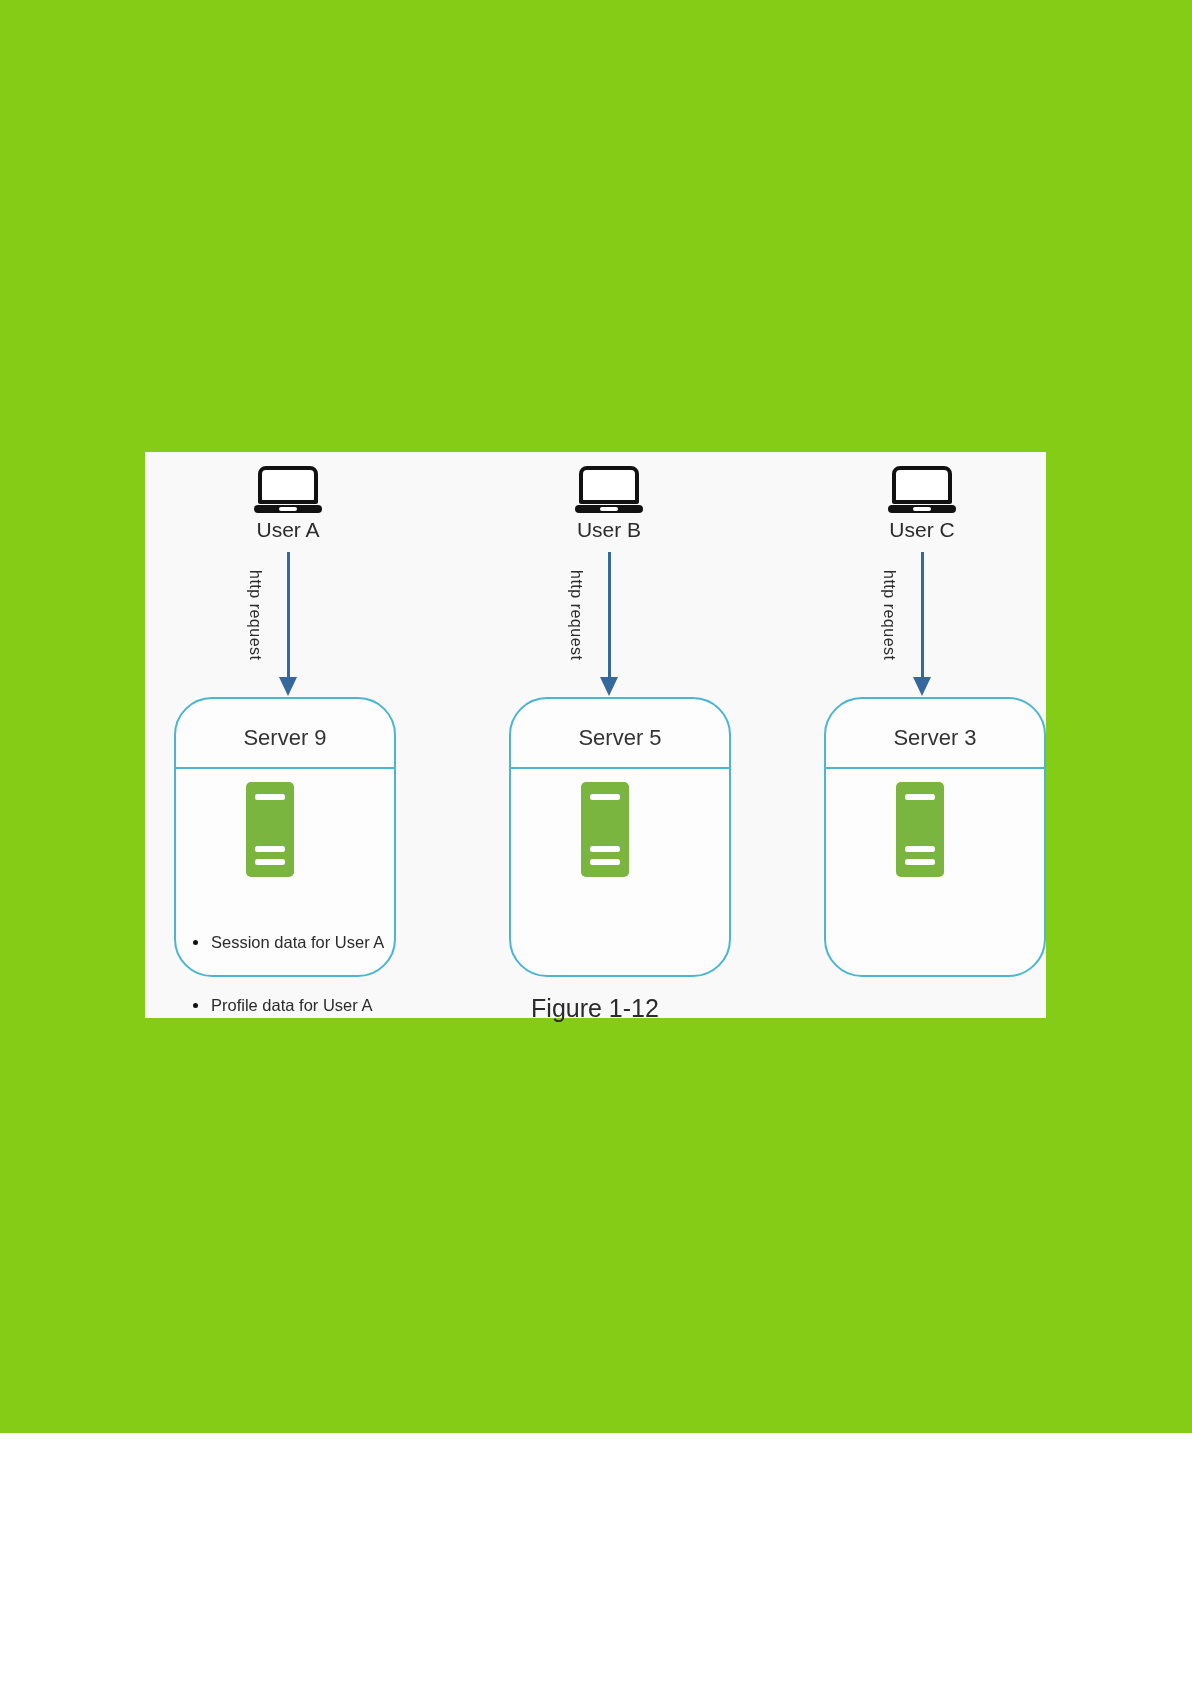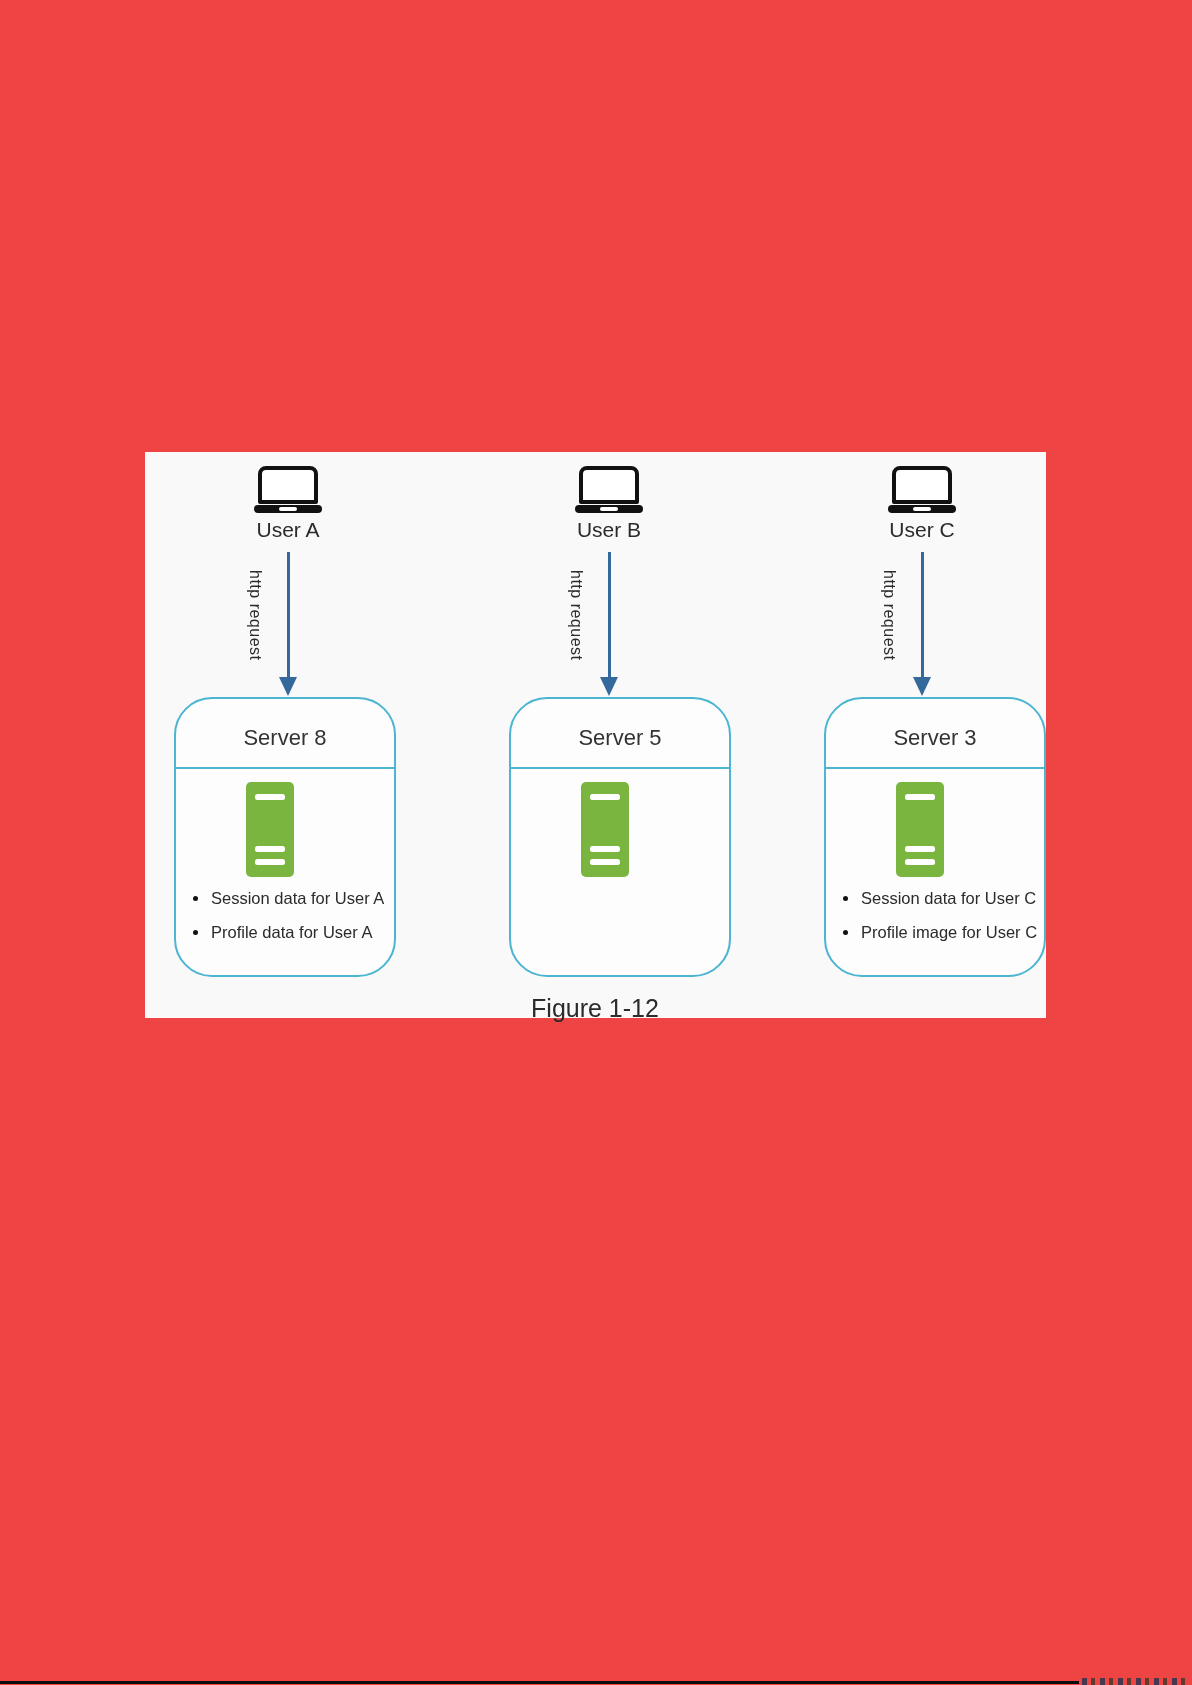--- a/index.html
+++ b/index.html
@@ -1,20 +1,20 @@
 <!DOCTYPE html>
 <html><head>
 <meta charset="utf-8">
 <style>
   html, body { margin: 0; padding: 0; background: #ffffff; }
   .page {
     position: relative;
     width: 1192px;
-    height: 1685px;
-    background: #ef4444;
+    height: 1433px;
+    background: #84cc16;
     overflow: hidden;
     font-family: "Liberation Sans", sans-serif;
     color: #2f2f2f;
   }
   .panel {
     position: absolute;
     left: 145px; top: 452px;
     width: 901px; height: 566px;
     background: #f9f9f9;
   }
@@ -139,20 +139,21 @@
     left: 12px; top: 190px;
     width: 200px;
   }
   .bullet-item {
     display: flex;
     align-items: baseline;
     margin-bottom: 15px;
     font-size: 16.5px;
     color: #2b2b2b;
     white-space: nowrap;
+    margin-top: 44px;
   }
   .bullet-dot {
     flex: 0 0 auto;
     width: 5px; height: 5px;
     border-radius: 50%;
     background: #111111;
     margin: 0 13px 0 5px;
     align-self: center;
   }
 
@@ -197,21 +198,21 @@
     <div class="laptop">
       <div class="screen"></div>
       <div class="base"></div>
       <div class="notch"></div>
     </div>
     <div class="user-label">User A</div>
     <div class="arrow-label">http request</div>
     <div class="arrow-shaft"></div>
     <div class="arrow-head"></div>
     <div class="server-box">
-      <div class="server-title">Server 8</div>
+      <div class="server-title">Server 9</div>
       <div class="server-divider"></div>
       <div class="server-icon">
         <div class="bar b1"></div>
         <div class="bar b2"></div>
         <div class="bar b3"></div>
       </div>
       <div class="bullets">
         <div class="bullet-item">
           <span class="bullet-dot"></span>
           <span>Session data for User A</span>
@@ -256,30 +257,20 @@
     <div class="arrow-shaft"></div>
     <div class="arrow-head"></div>
     <div class="server-box">
       <div class="server-title">Server 3</div>
       <div class="server-divider"></div>
       <div class="server-icon">
         <div class="bar b1"></div>
         <div class="bar b2"></div>
         <div class="bar b3"></div>
       </div>
-      <div class="bullets">
-        <div class="bullet-item">
-          <span class="bullet-dot"></span>
-          <span>Session data for User C</span>
-        </div>
-        <div class="bullet-item">
-          <span class="bullet-dot"></span>
-          <span>Profile image for User C</span>
-        </div>
-      </div>
     </div>
   </div>
 
   <div class="figure-caption">Figure 1-12</div>
 
   <div class="footer-rule"></div>
   <div class="footer-clip"></div>
 
 </div>
 

